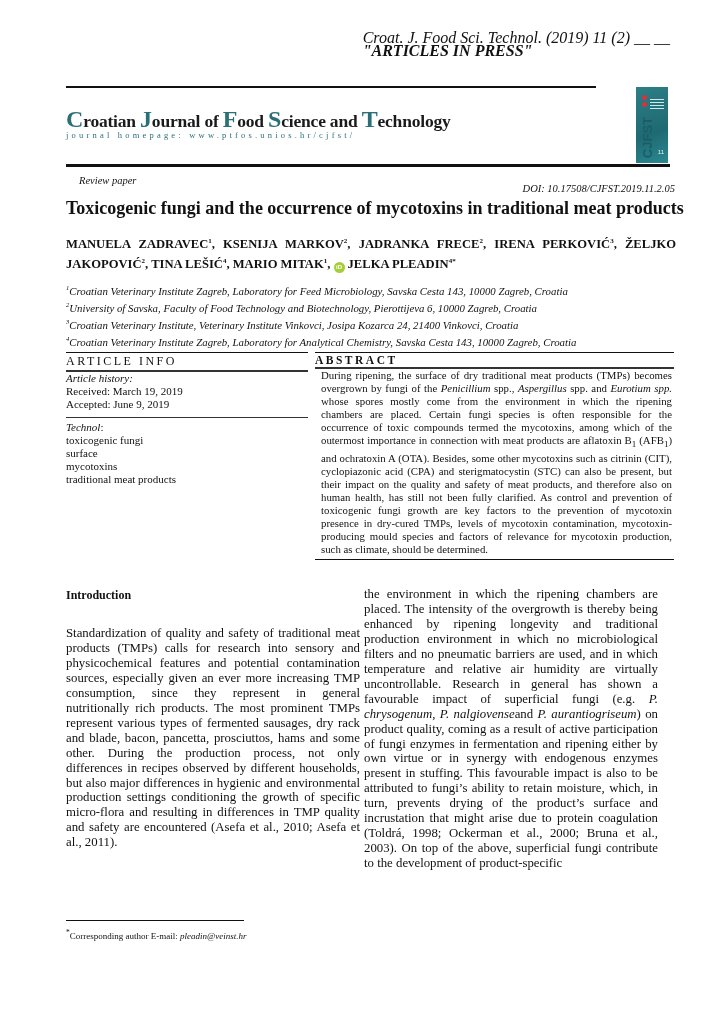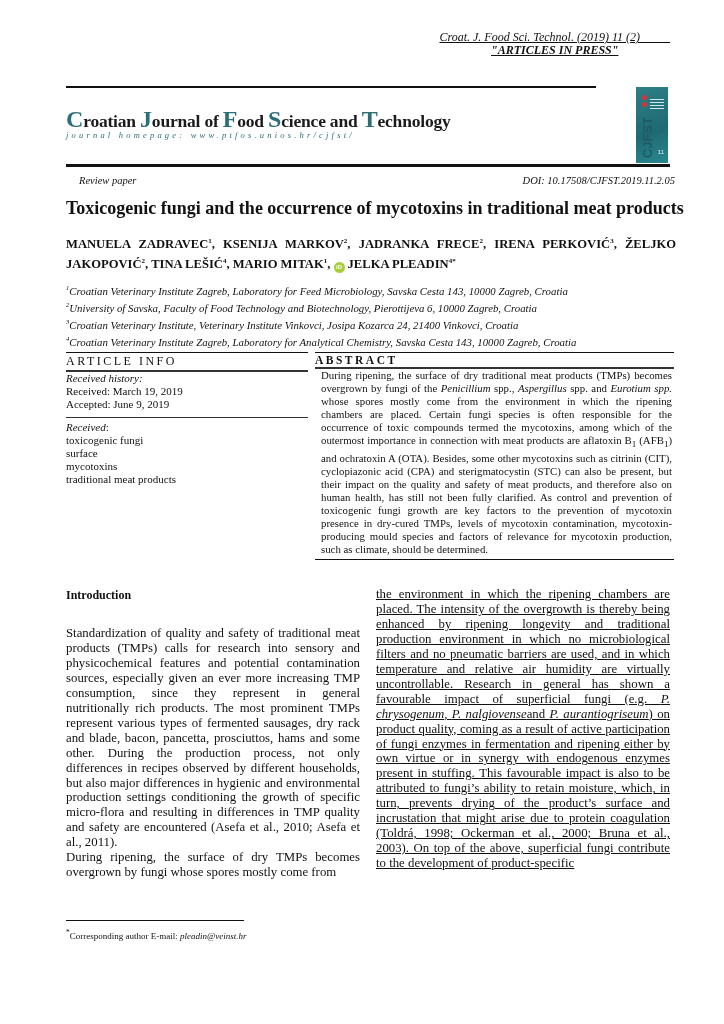--- a/index.html
+++ b/index.html
@@ -1,33 +1,33 @@
 <!DOCTYPE html>
 <html><head>
   <meta charset="utf-8">
   <style>
     html, body { margin: 0; padding: 0; background: #ffffff; }
     body { width: 724px; height: 1024px; position: relative; overflow: hidden;
            font-family: "Liberation Serif", serif; color: #111; }
     .abs { position: absolute; }
-    .citation { right: 54px; top: 31px; text-align: center; font-size: 12px; font-style: italic; line-height: 13px; text-decoration: underline; }
+    .citation { right: 54px; top: 31px; text-align: left; font-size: 16px; font-style: italic; line-height: 13px; }
     .citation .press { font-weight: bold; }
     .rule-top { left: 66px; top: 86px; width: 530px; height: 0; border-top: 2px solid #111; }
     .journal-title { left: 66px; top: 106px; font-size: 17.5px; font-weight: bold; color: #1a1a1a; white-space: nowrap; letter-spacing: -0.2px; }
     .journal-title .cap { color: #2b6f78; font-size: 24px; }
-    .homepage { left: 66px; top: 130px; font-size: 8.5px; font-style: italic; letter-spacing: 3.2px; color: #2b6f78; white-space: nowrap; }
+    .homepage { left: 66px; top: 130px; font-size: 8.5px; letter-spacing: 3.2px; color: #2b6f78; white-space: nowrap; }
     .cover { left: 636px; top: 87px; width: 32px; height: 76px; background: linear-gradient(160deg, #2d7e86 0%, #1f6a72 60%, #2a8890 100%); }
     .cover .dot { position: absolute; left: 6px; width: 5px; height: 5px; border-radius: 50%; background: #d8323a; }
     .cover .cj { position: absolute; left: 4px; top: 30px; font-family: "Liberation Sans", sans-serif; font-size: 13px; font-weight: bold; color: #1d5c66; writing-mode: vertical-rl; transform: rotate(180deg); }
     .cover .lines { position: absolute; left: 14px; top: 12px; width: 14px; height: 14px; }
     .cover .lines i { display: block; height: 1px; background: #cfe8ea; margin-bottom: 2px; }
     .cover .num { position: absolute; right: 4px; bottom: 8px; font-size: 6px; color: #e5f3f4; font-family: "Liberation Sans", sans-serif; }
     .rule-head { left: 66px; top: 164px; width: 604px; height: 0; border-top: 3px solid #111; }
     .paper-type { left: 79px; top: 175px; font-size: 10.5px; font-style: italic; }
-    .doi { right: 49px; top: 175px; font-size: 10.5px; font-style: italic; }
+    .doi { right: 49px; top: 183px; font-size: 10.5px; font-style: italic; }
     .title { left: 66px; top: 198px; width: 610px; font-size: 18px; font-weight: bold; white-space: nowrap; }
     .authors { left: 66px; top: 233px; width: 610px; font-size: 12.6px; font-weight: bold; line-height: 16.5px; text-align: justify; }
     .authors sup { font-size: 7px; }
     .orcid { display: inline-block; width: 11px; height: 11px; border-radius: 50%; background: #a6ce39; color: #fff; font-size: 6px; font-family: "Liberation Sans", sans-serif; text-align: center; line-height: 11px; vertical-align: -1px; margin-right: 3px; }
     .affils { left: 66px; top: 281px; font-size: 10.8px; font-style: italic; line-height: 14.3px; }
     .affils sup { font-size: 6.5px; }
     .info-box { left: 66px; top: 352px; width: 242px; }
     .info-box .hdr-rule { border-top: 1.5px solid #111; }
     .info-box .hdr { font-size: 12px; letter-spacing: 2.5px; padding: 1px 0 0 0; }
     .info-box .hdr-rule-b { border-top: 2px solid #333; margin-top: 1px; }
@@ -36,21 +36,21 @@
     .info-box .sep { border-top: 1.5px solid #333; margin: 5px 0 3px 0; }
     .abs-box { left: 315px; top: 352px; width: 359px; }
     .abs-box .hdr-rule { border-top: 1.5px solid #111; }
     .abs-box .hdr { font-size: 11.5px; letter-spacing: 2.5px; font-weight: bold; padding-top: 1px; }
     .abs-box .hdr-rule-b { border-top: 2px solid #333; margin-top: 1px; }
     .abs-box .body { font-size: 10.8px; line-height: 13.1px; text-align: justify; padding-left: 6px; padding-right: 2px; }
     .abs-box .end-rule { border-top: 1.5px solid #111; margin-top: 3px; }
     .intro-heading { left: 66px; top: 588px; font-size: 12px; font-weight: bold; }
     .col { font-size: 12.8px; line-height: 14.95px; text-align: justify; }
     .col-left { left: 66px; top: 626px; width: 294px; }
-    .col-right { left: 376px; top: 587px; width: 294px; text-decoration: underline; }
+    .col-right { left: 364px; top: 587px; width: 294px; }
     .col p { margin: 0; }
     .fn-rule { left: 66px; top: 920px; width: 178px; border-top: 1.3px solid #111; }
     .footnote { left: 66px; top: 928px; font-size: 9px; }
     .footnote .email { font-style: italic; }
   </style>
 </head>
 <body>
 
 <div class="abs citation">
   <div>Croat. J. Food Sci. Technol. (2019) 11 (2) __ __</div>
@@ -88,45 +88,44 @@
     <div><sup>1</sup><span>Croatian Veterinary Institute Zagreb, Laboratory for Feed Microbiology, Savska Cesta 143, 10000 Zagreb, Croatia</span></div>
     <div><sup>2</sup><span>University of Savska, Faculty of Food Technology and Biotechnology, Pierottijeva 6, 10000 Zagreb, Croatia</span></div>
     <div><sup>3</sup><span>Croatian Veterinary Institute, Veterinary Institute Vinkovci, Josipa Kozarca 24, 21400 Vinkovci, Croatia</span></div>
     <div><sup>4</sup><span>Croatian Veterinary Institute Zagreb, Laboratory for Analytical Chemistry, Savska Cesta 143, 10000 Zagreb, Croatia</span></div>
   </div>
 
 <div class="abs info-box">
   <div class="hdr-rule"></div>
   <div class="hdr">ARTICLE INFO</div>
   <div class="hdr-rule-b"></div>
-  <div class="txt sub">Received history:</div>
+  <div class="txt sub">Article history:</div>
   <div class="txt">Received: March 19, 2019</div>
   <div class="txt">Accepted: June 9, 2019</div>
   <div class="sep"></div>
-  <div class="txt"><span class="sub">Received</span><span>:</span></div>
+  <div class="txt"><span class="sub">Technol</span><span>:</span></div>
   <div id="keywords">
       <div class="txt">toxicogenic fungi</div>
       <div class="txt">surface</div>
       <div class="txt">mycotoxins</div>
       <div class="txt">traditional meat products</div>
     </div>
 </div>
 
 <div class="abs abs-box">
   <div class="hdr-rule"></div>
   <div class="hdr">ABSTRACT</div>
   <div class="hdr-rule-b"></div>
   <div class="body" id="abstract-body"><span>During ripening, the surface of dry traditional meat products (TMPs) becomes overgrown by fungi of the </span><em>Penicillium</em><span> spp., </span><em>Aspergillus</em><span> spp. and </span><em>Eurotium spp.</em><span> whose spores mostly come from the environment in which the ripening chambers are placed. Certain fungi species is often responsible for the occurrence of toxic compounds termed the mycotoxins, among which of the outermost importance in connection with meat products are aflatoxin B</span><sub>1</sub><span> (AFB</span><sub>1</sub><span>) and ochratoxin A (OTA). Besides, some other mycotoxins such as citrinin (CIT), cyclopiazonic acid (CPA) and sterigmatocystin (STC) can also be present, but their impact on the quality and safety of meat products, and therefore also on human health, has still not been fully clarified. As control and prevention of toxicogenic fungi growth are key factors to the prevention of mycotoxin presence in dry-cured TMPs, levels of mycotoxin contamination, mycotoxin-producing mould species and factors of relevance for mycotoxin production, such as climate, should be determined.</span></div>
   <div class="end-rule"></div>
 </div>
 
 <div class="abs intro-heading">Introduction</div>
 <div class="abs col col-left" id="col-left">
     <p><span>Standardization of quality and safety of traditional meat products (TMPs) calls for research into sensory and physicochemical features and potential contamination sources, especially given an ever more increasing TMP consumption, since they represent in general nutritionally rich products. The most prominent TMPs represent various types of fermented sausages, dry rack and blade, bacon, pancetta, prosciuttos, hams and some other. During the production process, not only differences in recipes observed by different households, but also major differences in hygienic and environmental production settings conditioning the growth of specific micro-flora and resulting in differences in TMP quality and safety are encountered (Asefa et al., 2010; Asefa et al., 2011).</span></p>
-    <p><span>During ripening, the surface of dry TMPs becomes overgrown by fungi whose spores mostly come from</span></p>
   </div>
 <div class="abs col col-right" id="col-right">
     <p><span>the environment in which the ripening chambers are placed. The intensity of the overgrowth is thereby being enhanced by ripening longevity and traditional production environment in which no microbiological filters and no pneumatic barriers are used, and in which temperature and relative air humidity are virtually uncontrollable. Research in general has shown a favourable impact of superficial fungi (e.g. </span><em>P. chrysogenum</em><span>, </span><em>P. nalgiovense</em><span>and </span><em>P. aurantiogriseum</em><span>) on product quality, coming as a result of active participation of fungi enzymes in fermentation and ripening either by own virtue or in synergy with endogenous enzymes present in stuffing. This favourable impact is also to be attributed to fungi’s ability to retain moisture, which, in turn, prevents drying of the product’s surface and incrustation that might arise due to protein coagulation (Toldrá, 1998; Ockerman et al., 2000; Bruna et al., 2003). On top of the above, superficial fungi contribute to the development of product-specific</span></p>
   </div>
 
 <div class="abs fn-rule"></div>
 <div class="abs footnote">
   <sup>*</sup><span>Corresponding author E-mail: </span><span class="email">pleadin@veinst.hr</span>
 </div>
 

